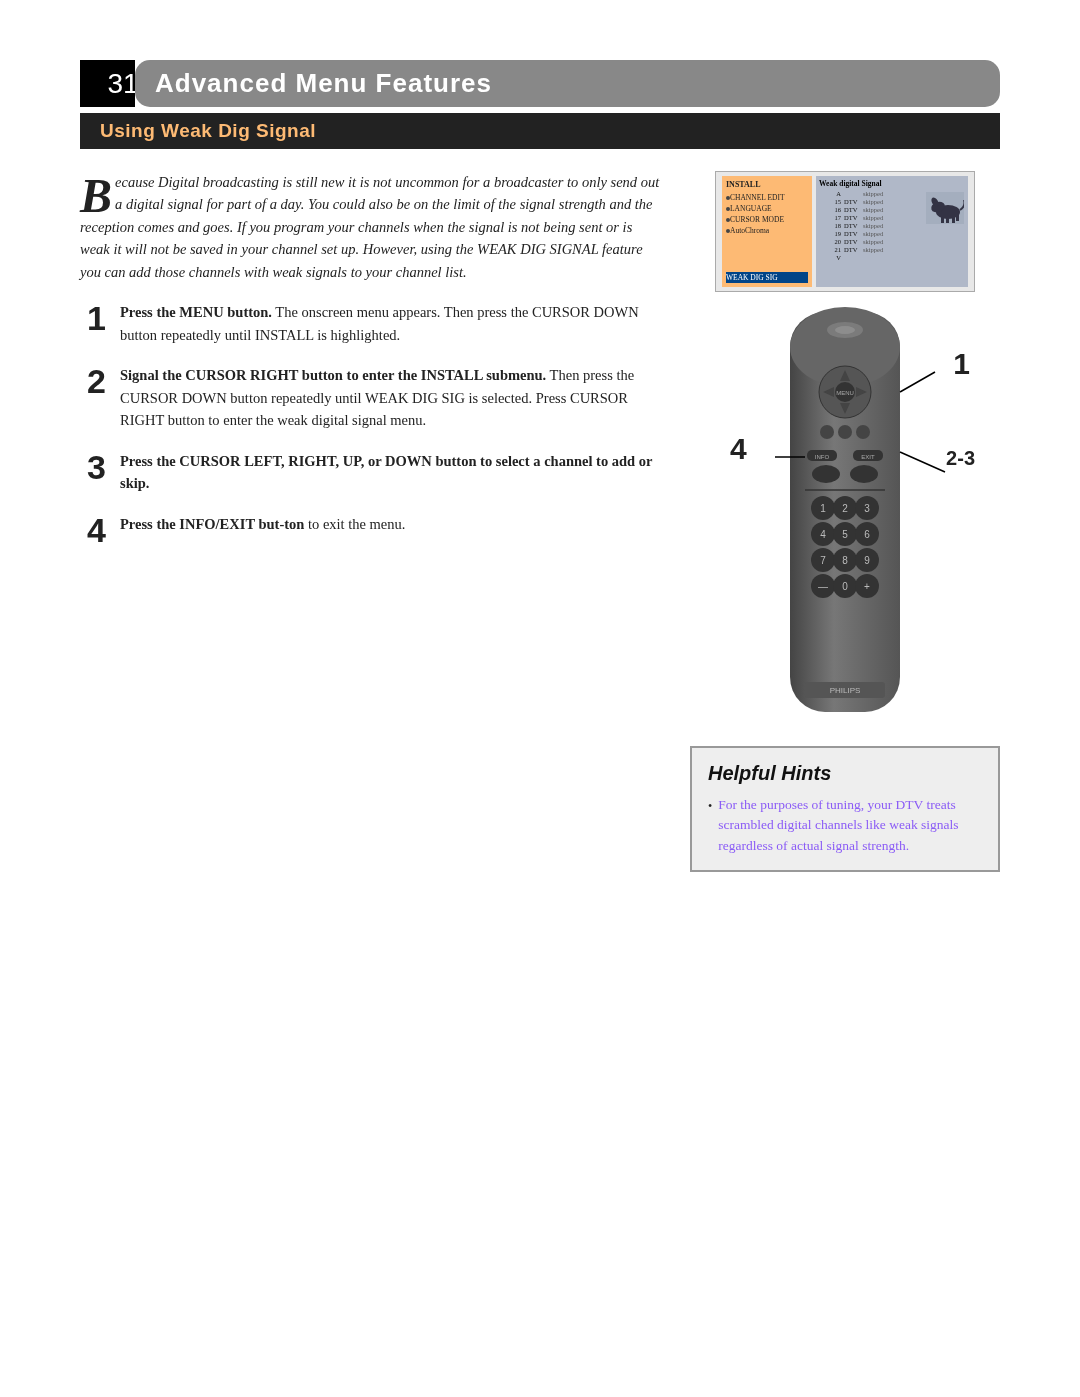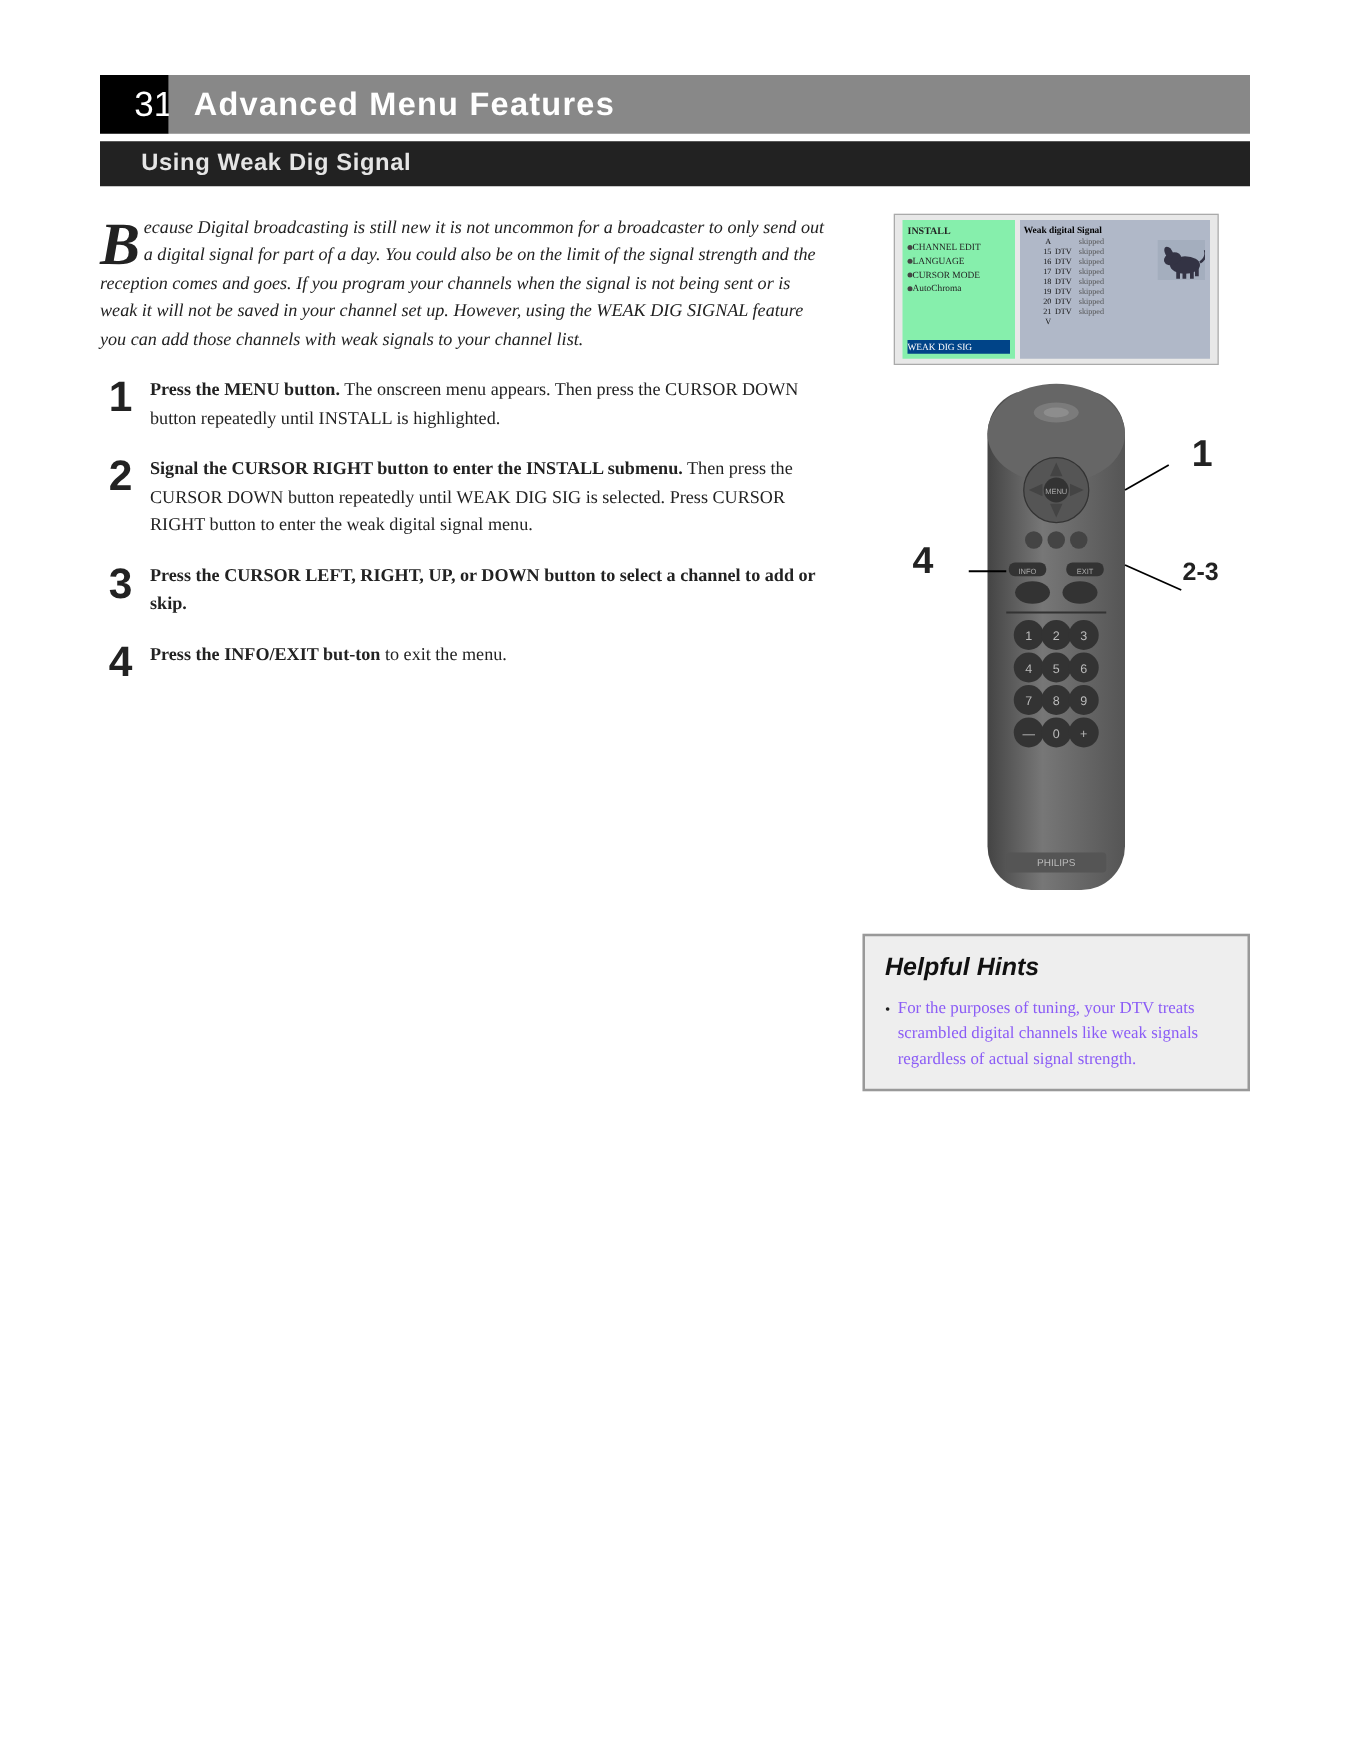--- a/index.html
+++ b/index.html
@@ -36,42 +36,42 @@
       justify-content: center;
       font-family: Arial, sans-serif;
       padding-left: 31px;
     }
     .main-title-box {
       background: #888;
       flex: 1;
       display: flex;
       align-items: center;
       padding: 8px 20px;
+      border-radius: 15px;
     }
     .main-title-box span {
       color: #fff;
       font-size: 26px;
       font-family: Arial, sans-serif;
       font-weight: bold;
       letter-spacing: 1px;
       text-transform: none;
     }
 
     .sub-title-box {
       background: #222;
       padding: 7px 20px;
       margin-bottom: 22px;
     }
     .sub-title-box span {
-      color: #e5e5e5;
+      color: #fdba74;
       font-size: 19px;
       font-family: Arial, sans-serif;
       font-weight: bold;
       letter-spacing: 0.5px;
-      margin-left: 13px;
     }
 
     
     .content-area {
       display: flex;
       gap: 30px;
     }
 
     .left-column {
       flex: 1.1;
@@ -147,21 +147,21 @@
       overflow: hidden;
     }
 
     .screen-top {
       display: flex;
       gap: 4px;
       padding: 4px 6px;
     }
 
     .screen-left-panel {
-      background: #86efac;
+      background: #fdba74;
       width: 90px;
       padding: 4px;
       font-size: 8px;
       color: #222;
     }
 
     .screen-left-panel .install-title {
       font-weight: bold;
       font-size: 8px;
       margin-bottom: 3px;

